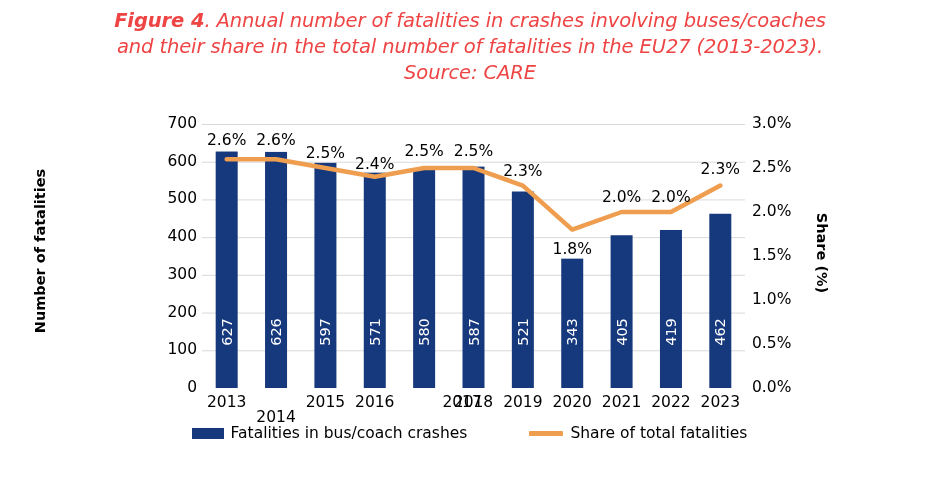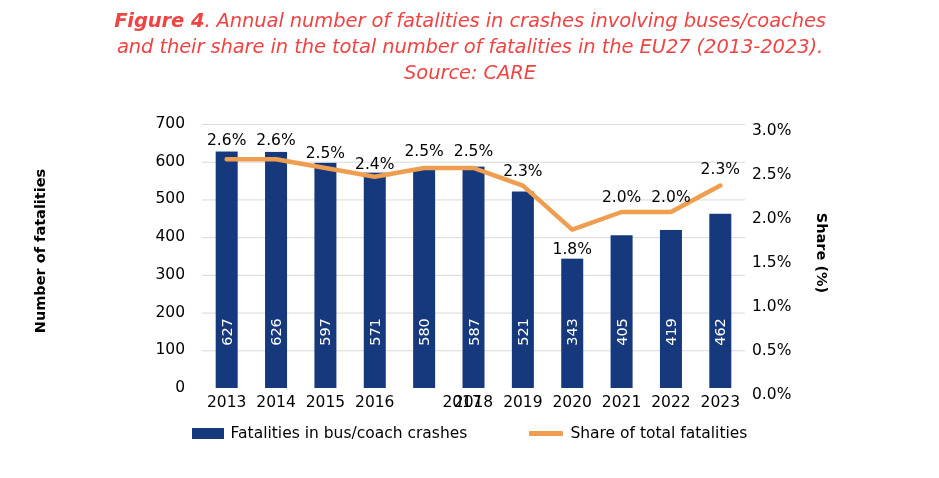--- a/index.html
+++ b/index.html
@@ -65,38 +65,38 @@
     transform: rotate(90deg);
   }
 
   .tick-label {
     position: absolute;
     font-size: 15.5px;
     color: #000000;
     white-space: nowrap;
   }
   .tick-left {
-    right: 12px;
+    right: 0;
     text-align: right;
   }
   #y-ticks-left {
     position: absolute;
     left: 155px;
     top: 0;
     width: 42px;
     height: 320px;
   }
   #y-ticks-right {
     position: absolute;
     left: 752px;
     top: 0;
     width: 60px;
     height: 320px;
   }
-  .tick-right { left: 0; text-align: center; margin-top: 7px; }
+  .tick-right { left: 0; text-align: center; }
 
   #plot {
     position: absolute;
     left: 202px;
     top: 29px;
     width: 543px;
     height: 264px;
   }
   #plot svg { display: block; }
 
@@ -237,21 +237,21 @@
       <div class="share-label" style="left: 271.5px; top: 18px;">2.5%</div>
       <div class="share-label" style="left: 320.864px; top: 37.6px;">2.3%</div>
       <div class="share-label" style="left: 370.227px; top: 115.6px;">1.8%</div>
       <div class="share-label" style="left: 419.591px; top: 64px;">2.0%</div>
       <div class="share-label" style="left: 468.955px; top: 64px;">2.0%</div>
       <div class="share-label" style="left: 518.318px; top: 35.6px;">2.3%</div>
     </div>
 
   <div id="x-ticks">
       <div class="x-tick" style="left: 24.6818px;">2013</div>
-      <div class="x-tick" style="left: 74.0455px;">2014</div>
+      <div class="x-tick" style="left: 74.0455px; margin-top: 15px;">2014</div>
       <div class="x-tick" style="left: 123.409px;">2015</div>
       <div class="x-tick" style="left: 172.773px;">2016</div>
       <div class="x-tick" style="left: 222.136px; margin-left: 38px;">2017</div>
       <div class="x-tick" style="left: 271.5px;">2018</div>
       <div class="x-tick" style="left: 320.864px;">2019</div>
       <div class="x-tick" style="left: 370.227px;">2020</div>
       <div class="x-tick" style="left: 419.591px;">2021</div>
       <div class="x-tick" style="left: 468.955px;">2022</div>
       <div class="x-tick" style="left: 518.318px;">2023</div>
     </div>

